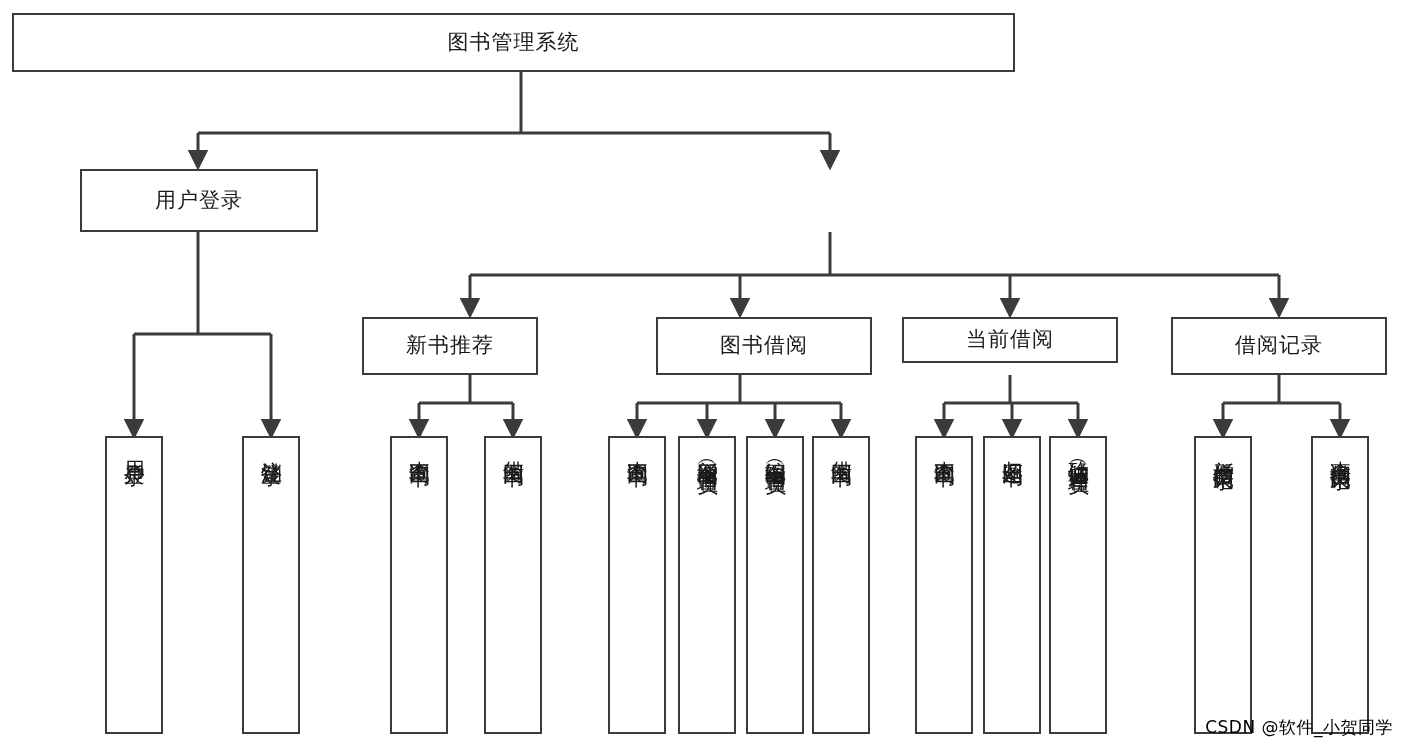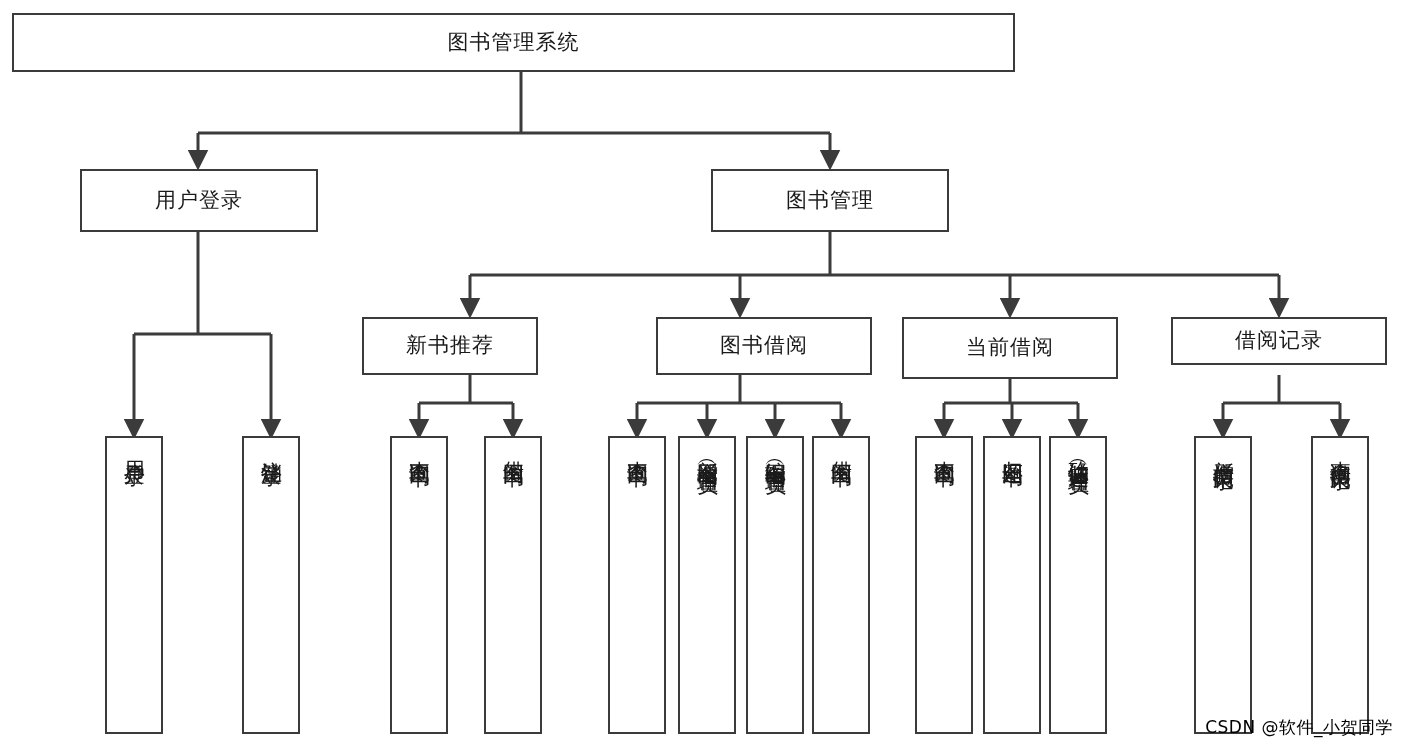--- a/index.html
+++ b/index.html
@@ -122,34 +122,31 @@
     </g>
   </svg>
 
   <div class="node horiz" style="left:12px; top:13px; width:1003px; height:59px;">
     <span>图书管理系统</span>
   </div>
 
   <div class="node horiz" style="left:80px; top:169px; width:238px; height:63px;">
     <span>用户登录</span>
   </div>
-  <div class="node horiz" style="left:711px; top:169px; width:238px; height:63px;">
-    <span>图书管理</span>
-  </div>
 
   <div class="node horiz" style="left:362px; top:317px; width:176px; height:58px;">
     <span>新书推荐</span>
   </div>
   <div class="node horiz" style="left:656px; top:317px; width:216px; height:58px;">
     <span>图书借阅</span>
   </div>
-  <div class="node horiz" style="left:902px; top:317px; width:216px; height:62px;">
+  <div class="node horiz" style="left:902px; top:317px; width:216px; height:46px;">
     <span>当前借阅</span>
   </div>
-  <div class="node horiz" style="left:1171px; top:317px; width:216px; height:48px;">
+  <div class="node horiz" style="left:1171px; top:317px; width:216px; height:58px;">
     <span>借阅记录</span>
   </div>
 
   <div class="node vert" style="left:105px; top:436px; width:58px; height:298px;">
     <span class="vlabel">用户登录</span>
   </div>
   <div class="node vert" style="left:242px; top:436px; width:58px; height:298px;">
     <span class="vlabel">注销登录</span>
   </div>
 

